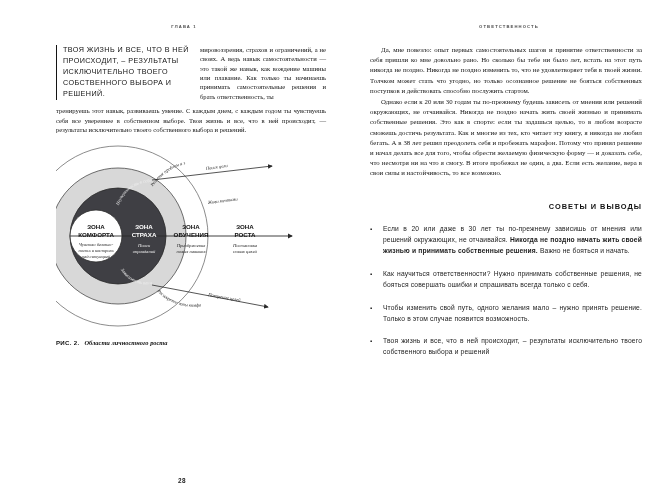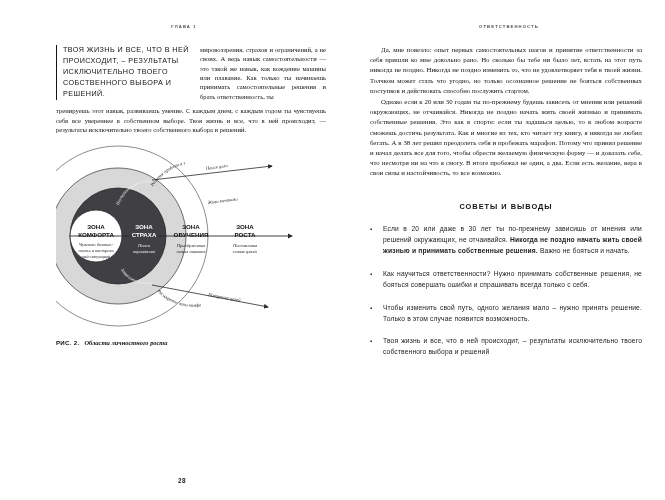--- a/index.html
+++ b/index.html
@@ -123,21 +123,21 @@
     margin:0 0 1px 0;
   }
   .tips{
     margin-top:24px;
   }
   .tips-title{
     font-family:"Liberation Sans", sans-serif;
     font-weight:700;
     font-size:7.4px;
     letter-spacing:1.0px;
-    text-align:center;
+    text-align:right;
     color:#111;
     margin-bottom:13px;
   }
   .tip{
     display:flex;
     gap:7px;
     margin-bottom:12px;
     font-family:"Liberation Sans", sans-serif;
     font-size:6.7px;
     line-height:1.62;

